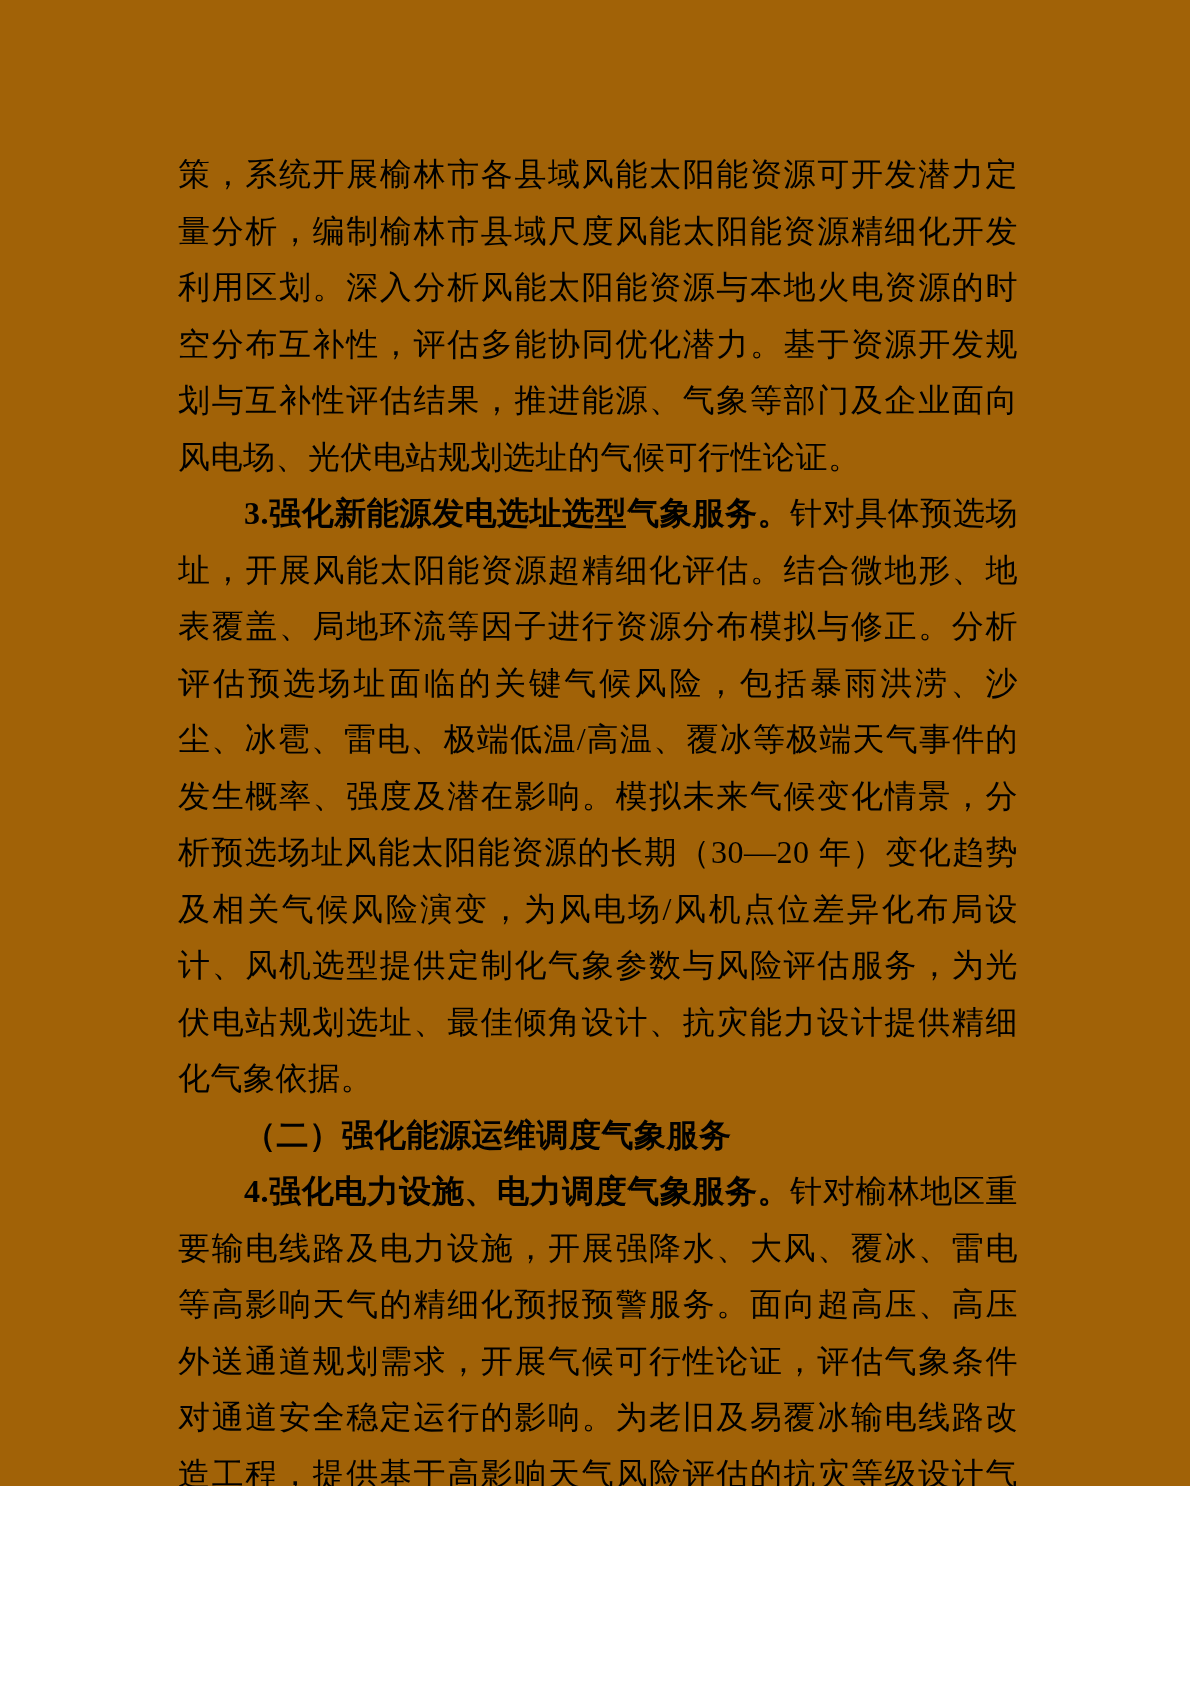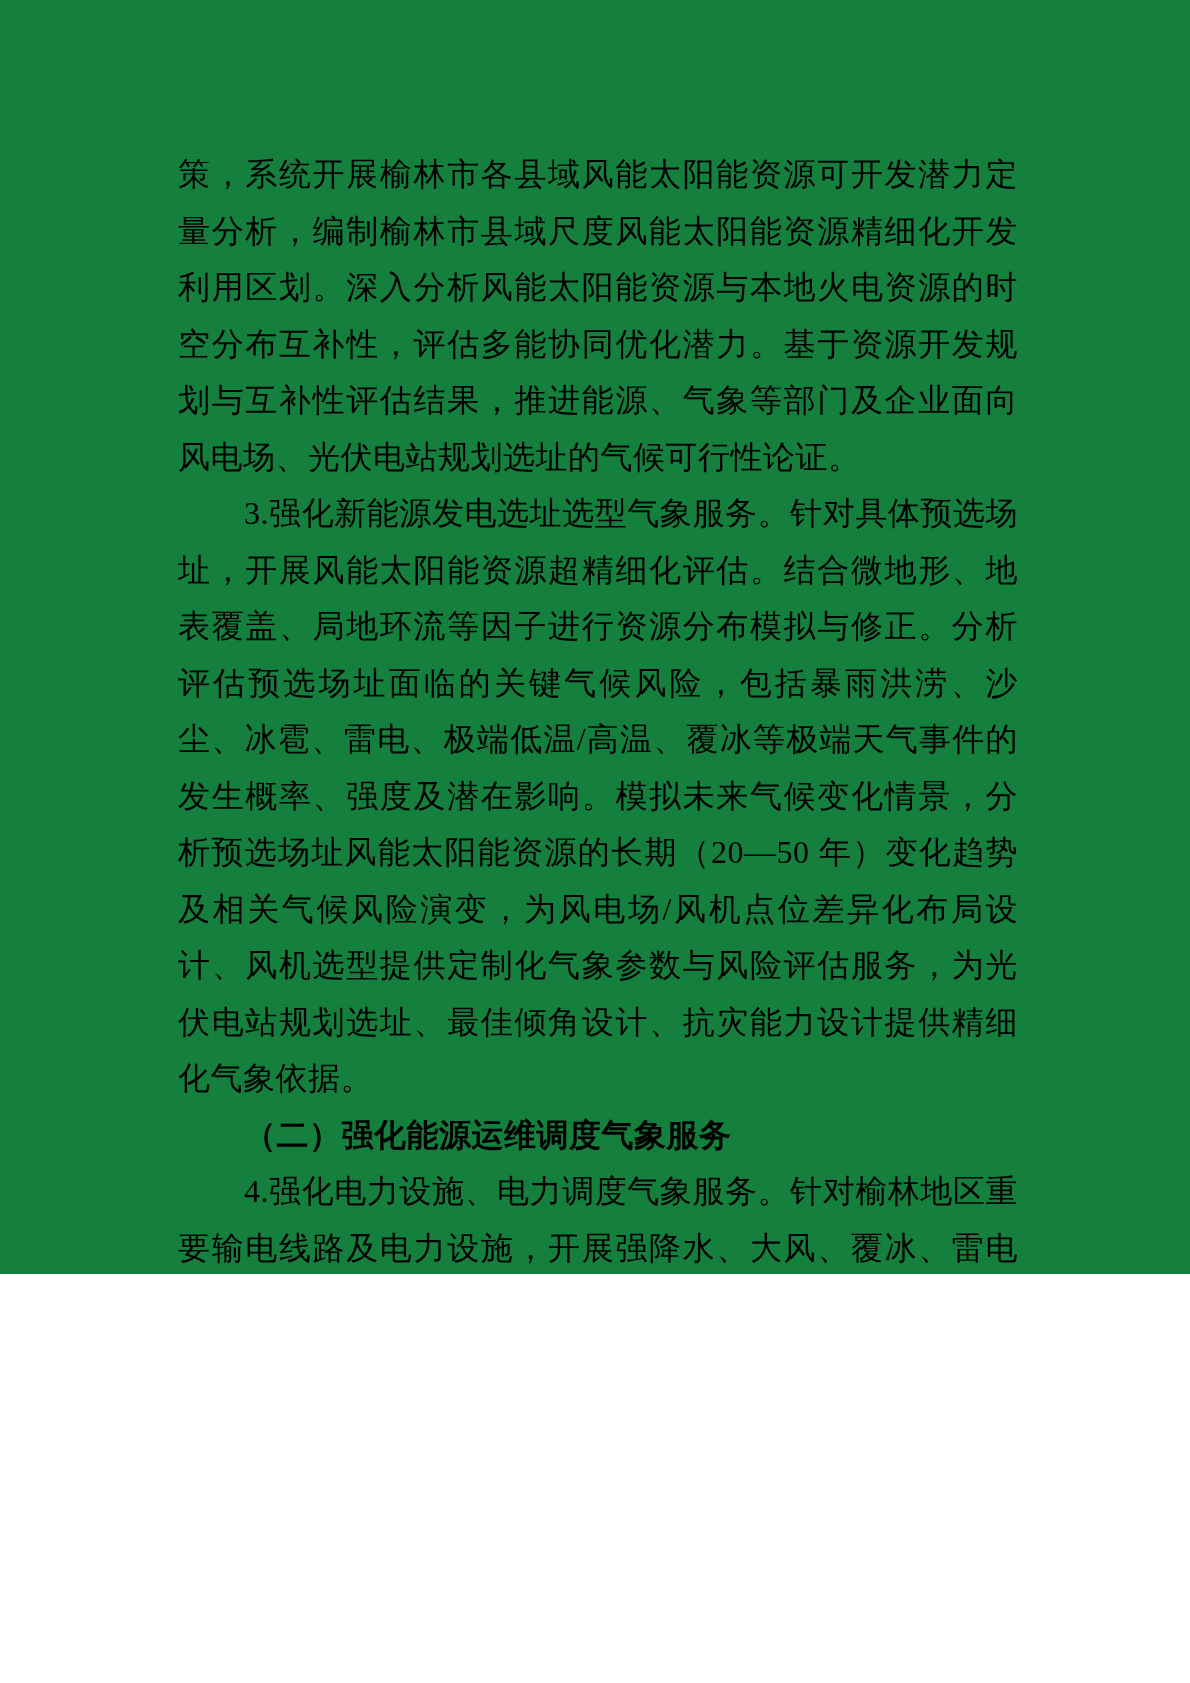--- a/index.html
+++ b/index.html
@@ -3,22 +3,22 @@
 <meta charset="utf-8">
 <style>
   html, body {
     margin: 0;
     padding: 0;
     background: #ffffff;
   }
   .page {
     position: relative;
     width: 1190px;
-    height: 1274px;
-    background: #15803d;
+    height: 1486px;
+    background: #a16207;
     overflow: hidden;
     font-family: "Liberation Serif", "DejaVu Serif", serif;
     color: #000000;
   }
   .textblock {
     position: absolute;
     left: 178px;
     top: 146px;
     width: 840px;
   }
@@ -28,21 +28,21 @@
     font-size: 32px;
     line-height: 56.5px;
     text-align: justify;
     letter-spacing: 0.5px;
     word-break: break-all;
   }
   .indent {
     text-indent: 66px;
   }
   .lead-bold {
-    font-weight: 400;
+    font-weight: 700;
   }
   .section-heading {
     font-weight: 700;
   }
   .pagenum {
     position: absolute;
     top: 1542px;
     right: 172px;
     font-size: 30px;
     letter-spacing: 2px;
@@ -64,21 +64,21 @@
 </style>
 </head>
 <body>
 
 <div class="page">
 
   <div class="textblock">
 
     <p>策，系统开展榆林市各县域风能太阳能资源可开发潜力定量分析，编制榆林市县域尺度风能太阳能资源精细化开发利用区划。深入分析风能太阳能资源与本地火电资源的时空分布互补性，评估多能协同优化潜力。基于资源开发规划与互补性评估结果，推进能源、气象等部门及企业面向风电场、光伏电站规划选址的气候可行性论证。</p>
 
-    <p class="indent"><span class="lead-bold">3.强化新能源发电选址选型气象服务。</span><span>针对具体预选场址，开展风能太阳能资源超精细化评估。结合微地形、地表覆盖、局地环流等因子进行资源分布模拟与修正。分析评估预选场址面临的关键气候风险，包括暴雨洪涝、沙尘、冰雹、雷电、极端低温/高温、覆冰等极端天气事件的发生概率、强度及潜在影响。模拟未来气候变化情景，分析预选场址风能太阳能资源的长期（20—50 年）变化趋势及相关气候风险演变，为风电场/风机点位差异化布局设计、风机选型提供定制化气象参数与风险评估服务，为光伏电站规划选址、最佳倾角设计、抗灾能力设计提供精细化气象依据。</span></p>
+    <p class="indent"><span class="lead-bold">3.强化新能源发电选址选型气象服务。</span><span>针对具体预选场址，开展风能太阳能资源超精细化评估。结合微地形、地表覆盖、局地环流等因子进行资源分布模拟与修正。分析评估预选场址面临的关键气候风险，包括暴雨洪涝、沙尘、冰雹、雷电、极端低温/高温、覆冰等极端天气事件的发生概率、强度及潜在影响。模拟未来气候变化情景，分析预选场址风能太阳能资源的长期（30—20 年）变化趋势及相关气候风险演变，为风电场/风机点位差异化布局设计、风机选型提供定制化气象参数与风险评估服务，为光伏电站规划选址、最佳倾角设计、抗灾能力设计提供精细化气象依据。</span></p>
 
     <p class="indent section-heading">（二）强化能源运维调度气象服务</p>
 
     <p class="indent"><span class="lead-bold">4.强化电力设施、电力调度气象服务。</span><span>针对榆林地区重要输电线路及电力设施，开展强降水、大风、覆冰、雷电等高影响天气的精细化预报预警服务。面向超高压、高压外送通道规划需求，开展气候可行性论证，评估气象条件对通道安全稳定运行的影响。为老旧及易覆冰输电线路改造工程，提供基于高影响天气风险评估的抗灾等级设计气象依据。构建智能化、场景式、全天候气象保障服务体系，支撑电网应</span></p>
 
   </div>
 
   <div class="pagenum">— 13 —</div>
 
   <div class="watermark">tanguanli.org.cn</div>

